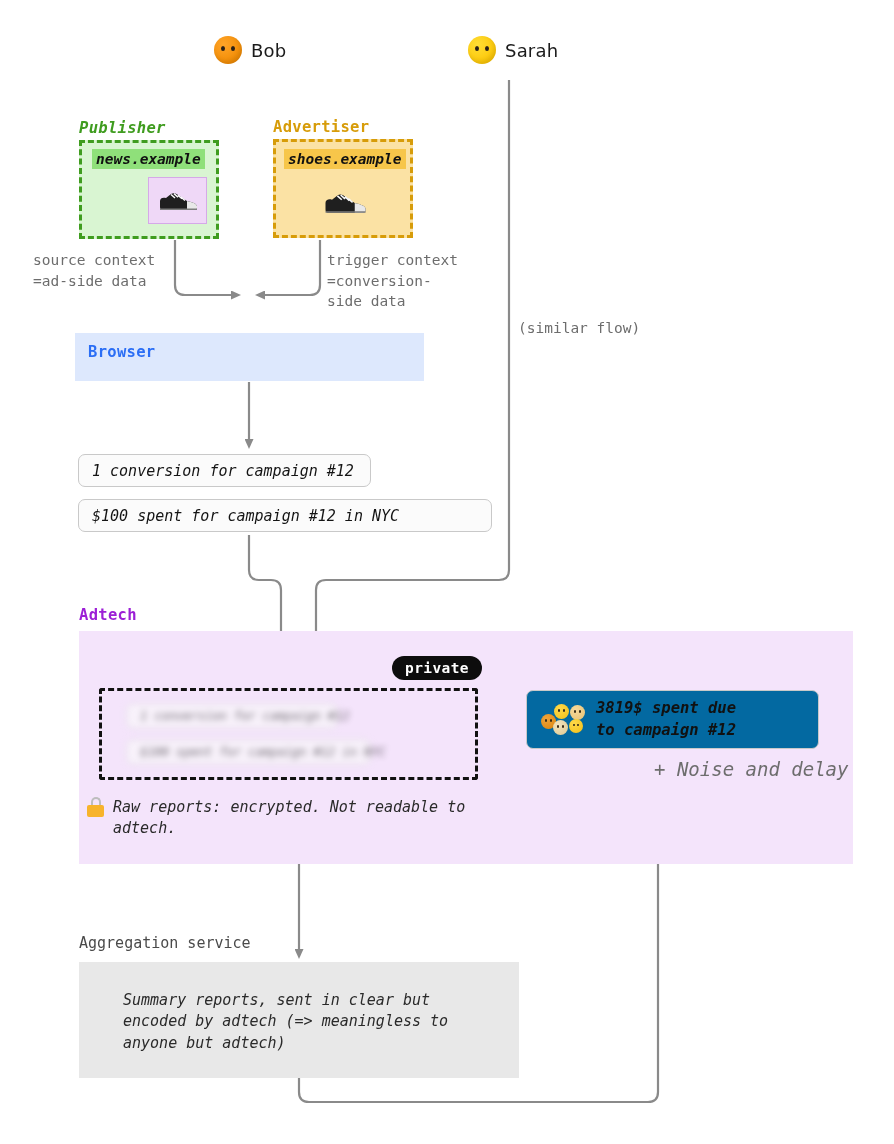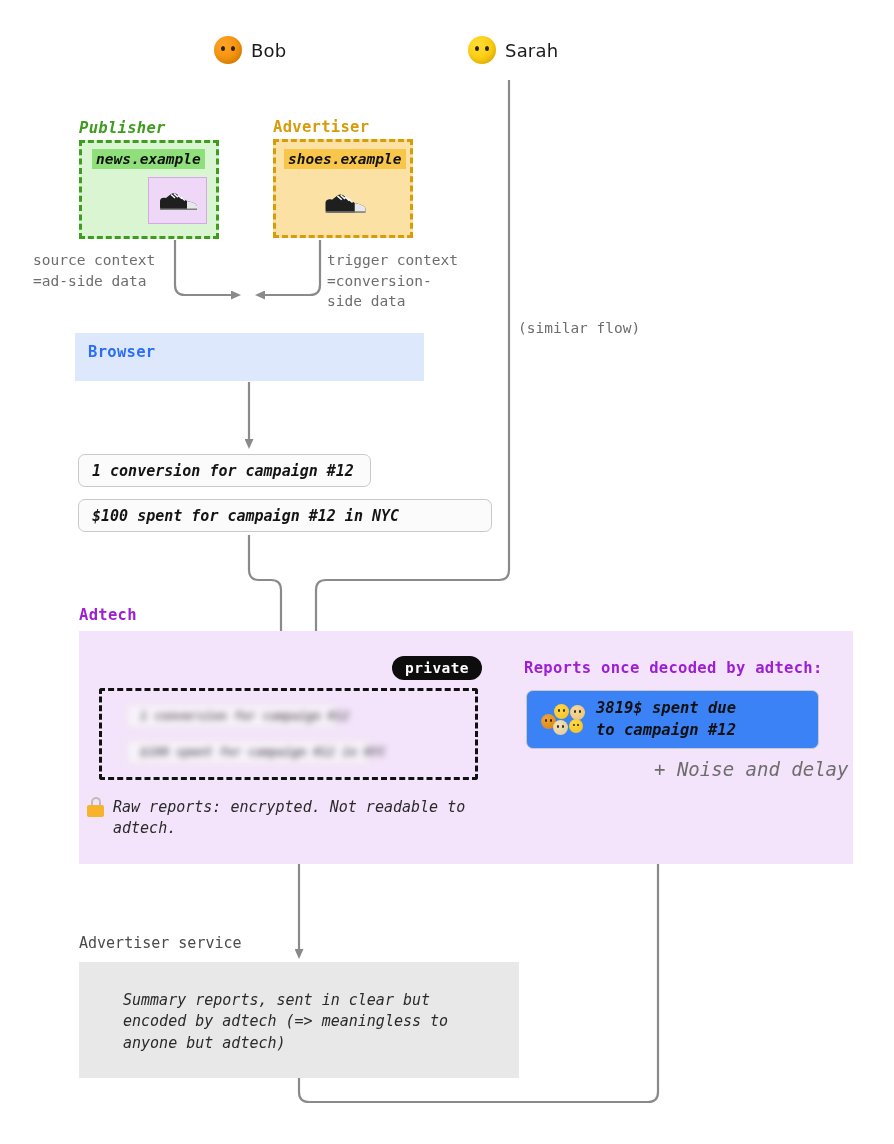--- a/index.html
+++ b/index.html
@@ -65,21 +65,21 @@
 
   
   .browser-box{background:#dde8fd;}
   .adtech-box{background:#f4e4fb;}
   .agg-box{background:#e8e8e8;}
 
   .report-box{
     box-sizing:border-box;background:#fbfbfb;
     border:1px solid #c9c9c9;border-radius:7px;
     display:flex;align-items:center;
-    font-style:italic;font-weight:bold;font-size:15px;color:#141414;
+    font-style:italic;font-weight:normal;font-size:15px;color:#141414;
     padding:0 13px;white-space:nowrap;
   }
   .report-blur{filter:blur(3.2px);opacity:.62;}
 
   .dashed-black{
     box-sizing:border-box;border:3px dashed #111;border-radius:3px;
   }
   .pill{
     background:#0d0d0d;color:#fff;border-radius:13px;
     font-size:14.5px;font-weight:bold;padding:4px 13px;
@@ -87,21 +87,21 @@
   }
 
   .note-it{
     font-style:italic;font-size:15px;color:#2a2a2a;line-height:1.42;
   }
   .plain{font-size:14.5px;color:#6d6d6d;line-height:1.42;white-space:pre-line;}
   .plain-dark{font-size:15px;color:#4a4a4a;}
   .small-it{font-style:italic;font-size:19px;color:#6d6d6d;white-space:nowrap;}
 
   .decoded-box{
-    box-sizing:border-box;background:#3b82f6;border:1px solid #c9c9c9;
+    box-sizing:border-box;background:#0369a1;border:1px solid #c9c9c9;
     border-radius:7px;display:flex;align-items:center;gap:9px;padding:0 14px;
   }
   .decoded-text{
     font-style:italic;font-weight:bold;font-size:15.5px;color:#111;line-height:1.36;
     white-space:pre-line;
   }
 
   
   .cluster{position:relative;width:46px;height:36px;flex:none;}
   .mini{position:absolute;border-radius:50%;}
@@ -204,21 +204,20 @@
     </div>
 
     <div class="abs" style="left:8px;top:166px;width:400px;display:flex;gap:9px;align-items:flex-start;">
       <span class="lock">
         <span class="shack"></span>
           <span class="body"></span>
       </span>
       <span class="note-it">Raw reports: encrypted. Not readable to adtech.</span>
     </div>
 
-    <div class="abs sec-label lbl-reports" style="left:445px;top:28px;">Reports once decoded by adtech:</div>
 
     <div class="abs decoded-box" style="left:447px;top:59px;width:293px;height:59px;">
       <span class="cluster">
         <span class="mini" style="left:0;top:12px;width:15px;height:15px;background:radial-gradient(circle at 35% 30%,#f0a43a,#d8820c);">
             <span style="position: absolute; top: 5.4px; left: 3.9px; width: 2.25px; height: 2.7px; border-radius: 50%; background: rgb(58, 45, 24);"></span>
             <span style="position: absolute; top: 5.4px; left: 8.85px; width: 2.25px; height: 2.7px; border-radius: 50%; background: rgb(58, 45, 24);"></span>
           </span>
         <span class="mini" style="left:13px;top:2px;width:15px;height:15px;background:radial-gradient(circle at 35% 30%,#ffd94a,#f3bf16);">
             <span style="position: absolute; top: 5.4px; left: 3.9px; width: 2.25px; height: 2.7px; border-radius: 50%; background: rgb(58, 45, 24);"></span>
             <span style="position: absolute; top: 5.4px; left: 8.85px; width: 2.25px; height: 2.7px; border-radius: 50%; background: rgb(58, 45, 24);"></span>
@@ -236,20 +235,20 @@
             <span style="position: absolute; top: 5.04px; left: 8.26px; width: 2.1px; height: 2.52px; border-radius: 50%; background: rgb(58, 45, 24);"></span>
           </span>
       </span>
       <span class="decoded-text">3819$ spent due
 to campaign #12</span>
     </div>
 
     <div class="abs small-it" style="left:575px;top:127px;">+ Noise and delay</div>
   </div>
 
-  <div class="abs plain-dark" style="left:79px;top:934px;">Advertiser service</div>
+  <div class="abs plain-dark" style="left:79px;top:934px;">Aggregation service</div>
   <div class="abs agg-box" style="left:79px;top:962px;width:440px;height:116px;">
     <div class="abs note-it" style="left:44px;top:28px;white-space:pre-line;">Summary reports, sent in clear but
 encoded by adtech (=&gt; meaningless to
 anyone but adtech)</div>
   </div>
 
 </div>
 
 </body></html>

